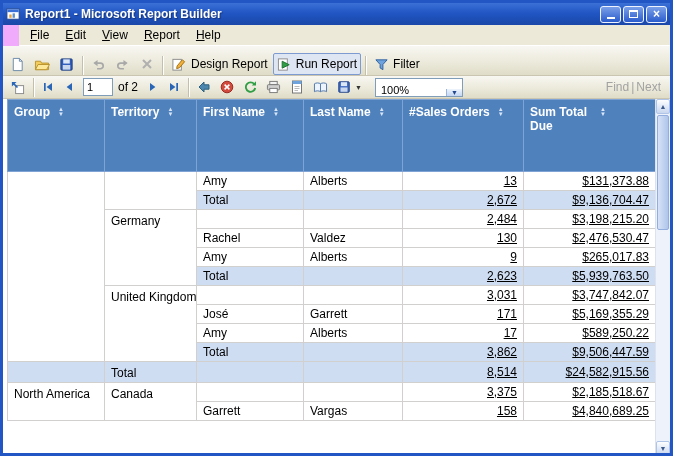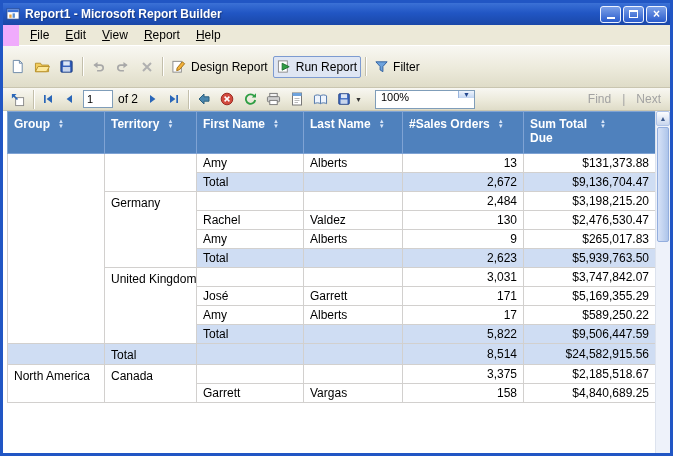--- a/index.html
+++ b/index.html
@@ -30,65 +30,65 @@
   
   .menubar { height: 21px; display: flex; align-items: center; padding-left: 3px;
     background: #ece9d8; border-bottom: 1px solid #ffffff; margin-left: 16px; }
   .menu-item { display: inline-block; padding: 3px 8px; cursor: default; }
   .menu-item::first-letter { text-decoration: underline; }
 
   
   .toolbar { display: flex; align-items: center; gap: 1px; padding: 0 3px;
     background: linear-gradient(180deg, #f8f7f2 0%, #eceadb 55%, #dfdcc8 100%);
     border-bottom: 1px solid #c9c5b0; }
-  .toolbar.main { height: 42px; }
+  .toolbar.main { height: 30px; align-items: flex-end; }
   .toolbar.viewer { height: 23px; }
   .tb-btn { height: 22px; min-width: 23px; display: flex; align-items: center;
     justify-content: center; gap: 4px; padding: 0 3px; border: 1px solid transparent;
     border-radius: 2px; cursor: default; white-space: nowrap; }
   .toolbar.viewer .tb-btn { height: 19px; min-width: 20px; }
   .tb-btn.pressed { background: #dfe6f3; border-color: #7d9bd1; }
   .tb-sep { width: 1px; height: 19px; background: #c3bfab; margin: 0 3px;
     box-shadow: 1px 0 0 #fff; }
   .icon { display: inline-flex; align-items: center; justify-content: center; }
 
   .page-input { width: 30px; height: 18px; border: 1px solid #7f9db9; background: #fff;
     font-family: "Liberation Sans", sans-serif; font-size: 11px; padding: 1px 3px; margin: 0 3px; }
   .of-label { padding: 0 4px 0 1px; }
 
-  .zoom-box { display: flex; align-items: flex-start; width: 100px; height: 19px;
+  .zoom-box { display: flex; align-items: flex-end; width: 88px; height: 19px;
     border: 1px solid #7f9db9; background: #fff; margin-left: 8px; }
   .zoom-box .val { flex: 1; display: flex; align-items: center; padding: 0 5px; font-size: 11px; }
   .zoom-box .dd { width: 16px; display: flex; align-items: center; justify-content: center;
     font-size: 7px; color: #24478f; border-left: 1px solid #9ab5dd;
     background: linear-gradient(180deg, #eef4fd, #c3d6f2); }
 
-  .find-area { margin-left: auto; display: flex; align-items: center; gap: 11px;
+  .find-area { margin-left: auto; display: flex; align-items: center; gap: 2px;
     padding-right: 6px; color: #a2a2a2; }
 
   
   .viewer-area { height: 357px; background: #fff; display: flex; }
   .canvas { width: 652px; overflow: hidden; padding-left: 4px; background: #fff; }
 
   table.report { border-collapse: collapse; table-layout: fixed; width: 648px; font-size: 12px; }
   table.report th {
     background: var(--header-bg, #4f81bd); color: #fff; font-weight: bold;
-    text-align: left; vertical-align: top; height: 42px; padding: 5px 6px;
+    text-align: left; vertical-align: top; height: 72px; padding: 5px 6px;
     border: 1px solid #7fa3d4;
   }
   .th-inner { display: flex; align-items: flex-start; gap: 8px; }
   .th-inner .label { flex: none; line-height: 14px; }
   table.report th:nth-child(6) .label { display: inline-block; width: 62px; }
   .sort { display: inline-flex; flex-direction: column; font-size: 6px; line-height: 4.5px;
     color: #d9e6f8; margin-top: 2px; }
   table.report td {
     border: 1px solid #d2d0ce; background: #fff; height: 14px; padding: 2px 6px;
     vertical-align: middle; overflow: hidden; white-space: nowrap;
   }
-  table.report td.num { text-align: right; }
+  table.report td.num { text-align: right; text-decoration: underline; }
   table.report td.groupcell { vertical-align: top; padding-top: 4px; }
   table.report tr.total td { background: var(--total-bg, #cfddf3); }
 
   
   .scrollbar { width: 15px; background: #eef2fa; display: flex; flex-direction: column;
     border-left: 1px solid #dde3ee; }
   .sb-btn { height: 15px; flex: none; display: flex; align-items: center; justify-content: center;
     font-size: 7px; color: #3d5a8c; border: 1px solid #b0c4e8; border-radius: 2px;
     background: linear-gradient(180deg, #fdfeff, #c8d6ee); }
   .sb-thumb { height: 115px; flex: none; margin: 1px; border: 1px solid #93aede; border-radius: 2px;
@@ -449,21 +449,21 @@
             </tr>
             <tr>
               <td>Amy</td>
               <td>Alberts</td>
               <td class="num">17</td>
               <td class="num">$589,250.22</td>
             </tr>
             <tr class="total">
               <td>Total</td>
               <td></td>
-              <td class="num">5,822</td>
+              <td class="num">3,862</td>
               <td class="num">$9,506,447.59</td>
             </tr>
             <tr class="total">
               <td class="groupcell"></td>
               <td class="groupcell">Total</td>
               <td></td>
               <td></td>
               <td class="num">8,514</td>
               <td class="num">$24,582,915.56</td>
             </tr>

